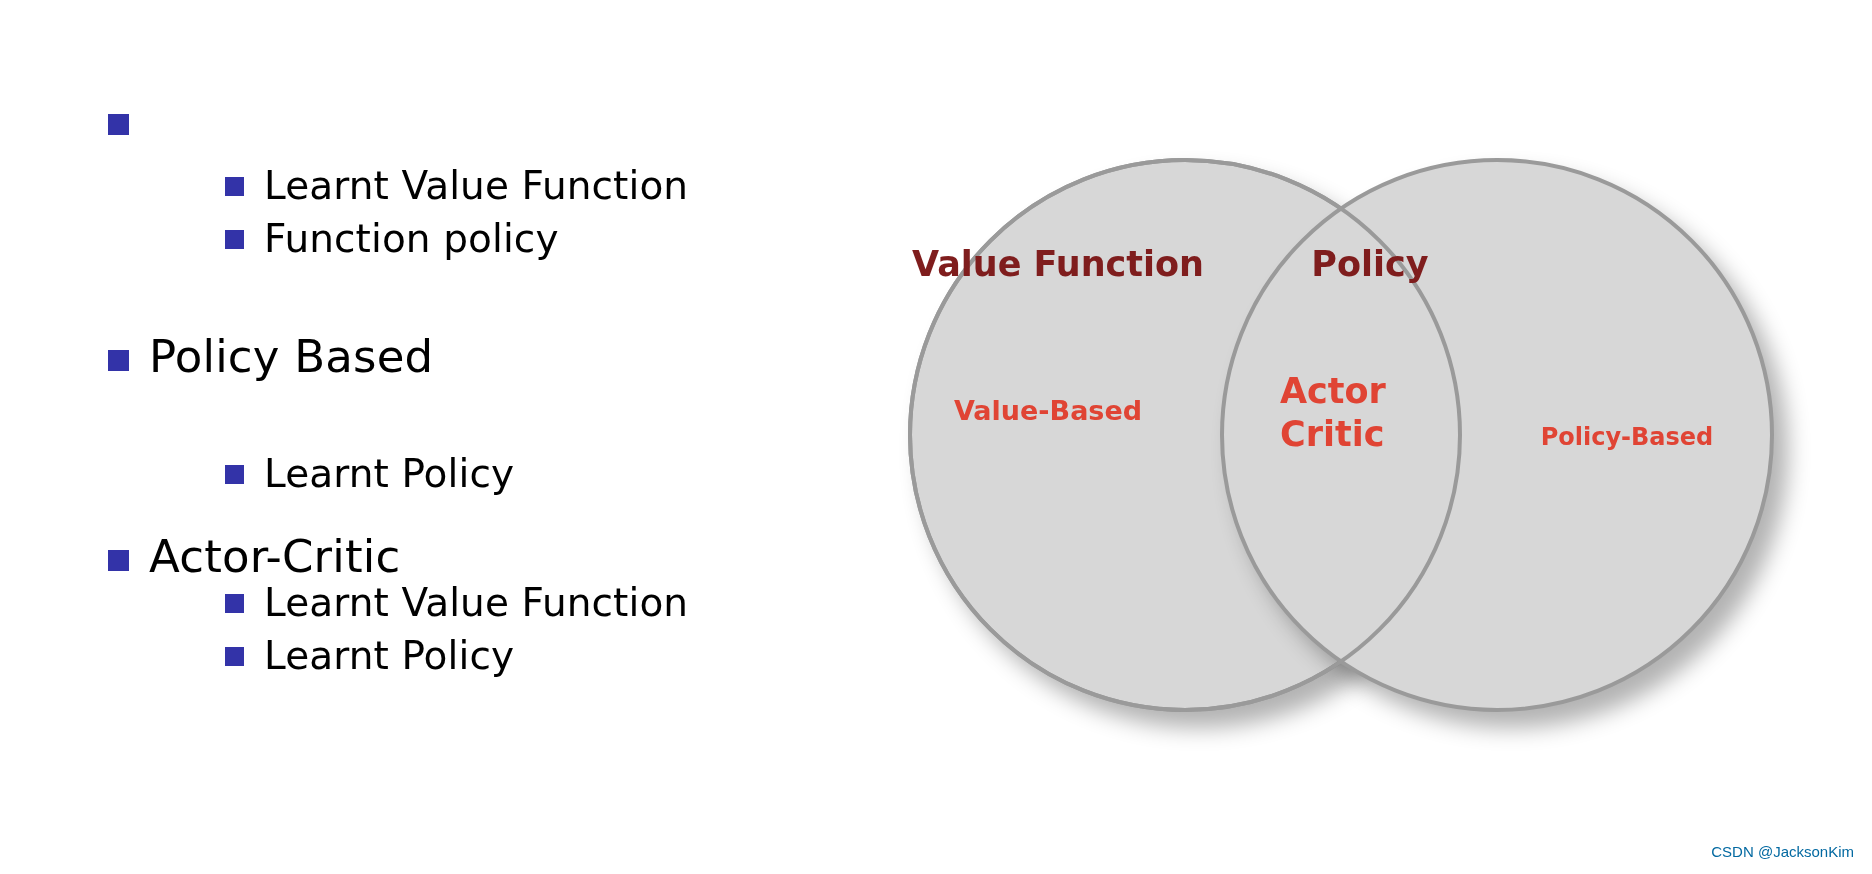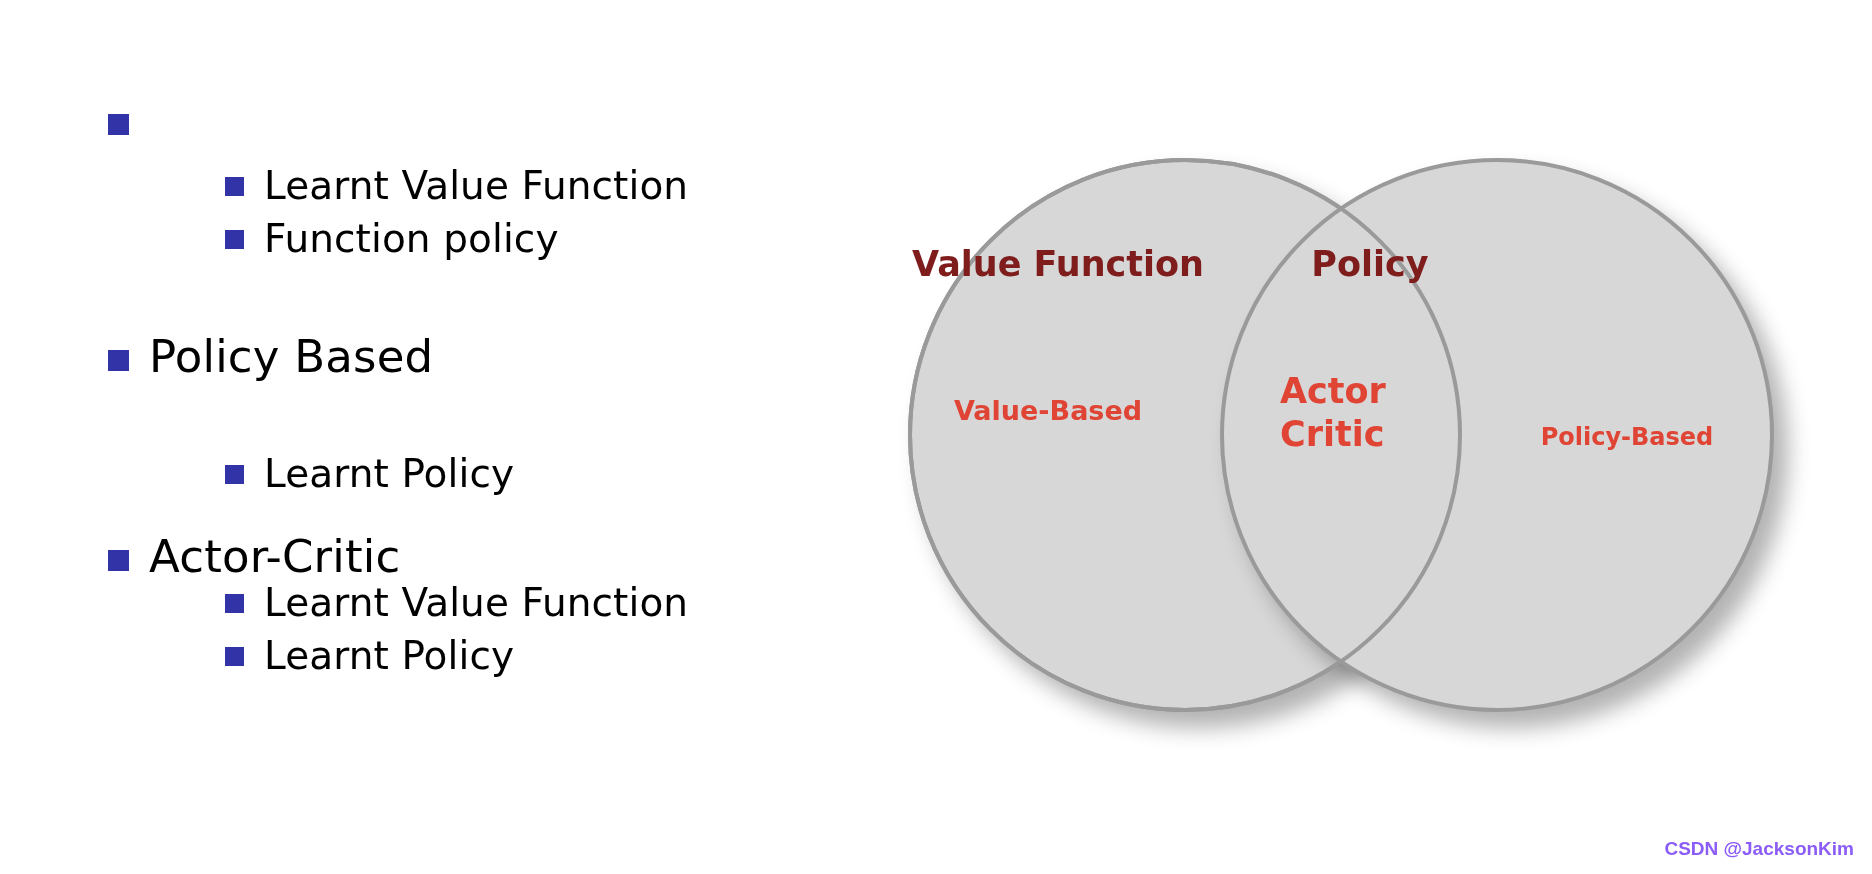--- a/index.html
+++ b/index.html
@@ -160,24 +160,23 @@
     text-align: center;
     font-size: 24px;
     margin-top: 28px;
   }
 
   
   #watermark {
     position: absolute;
     right: 18px;
     bottom: 14px;
-    font-size: 19px;
-    color: #8b5cf6;
+    font-size: 15px;
+    color: #0369a1;
     font-family: "Liberation Sans", sans-serif;
-    font-weight: bold;
   }
 </style>
 </head>
 <body>
 
 <div id="bullet-list">
 
   <div class="bullet-row lvl1" style="top:92px">
     <span class="sq"></span>
   </div>

